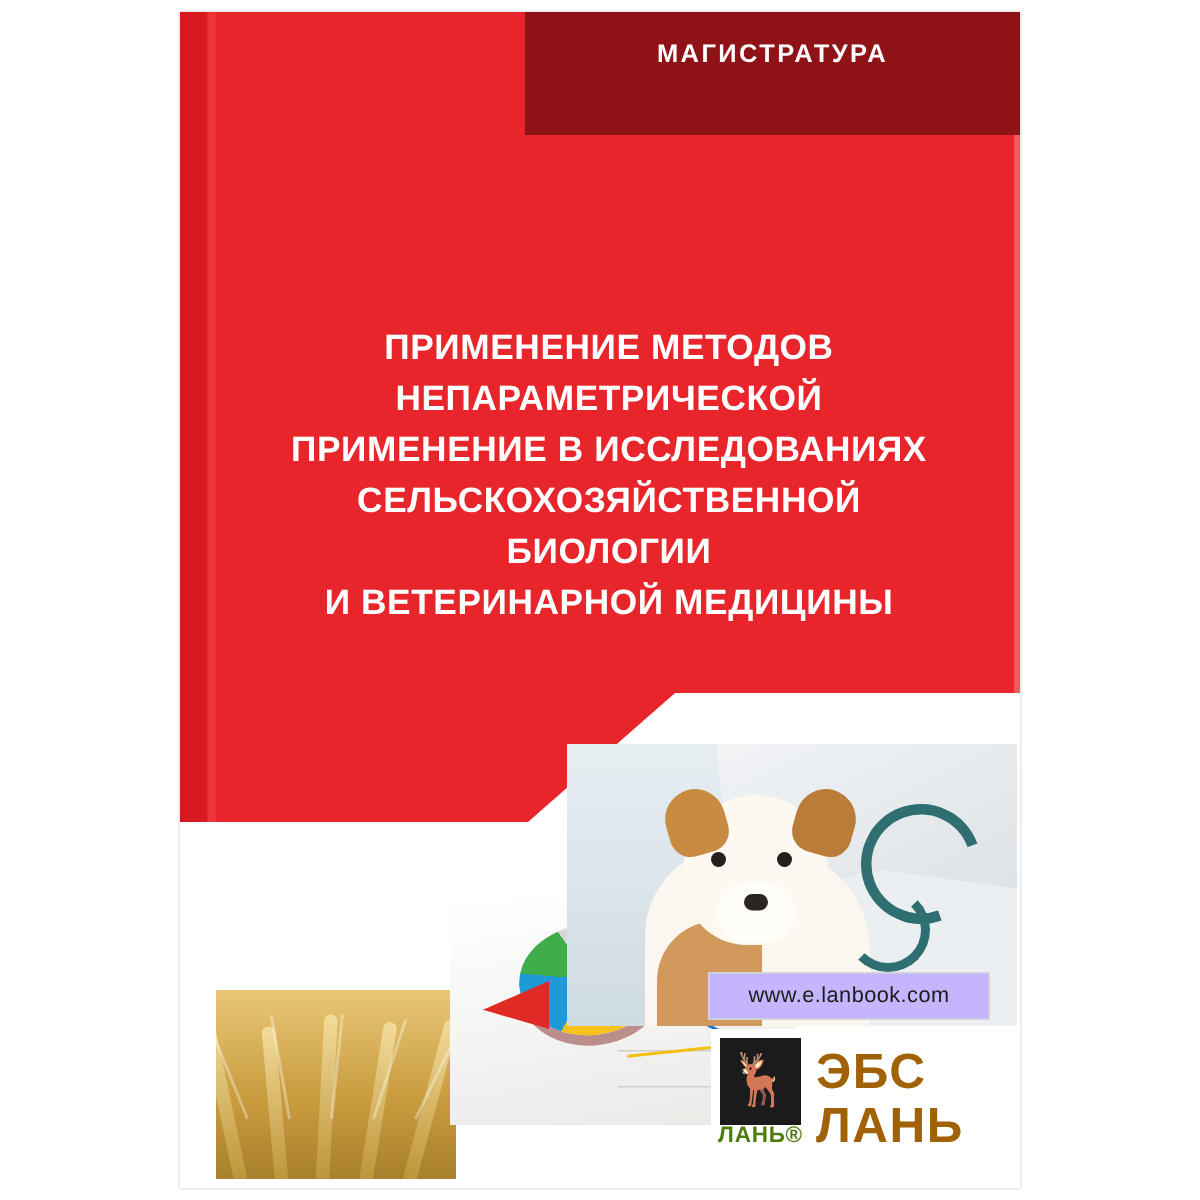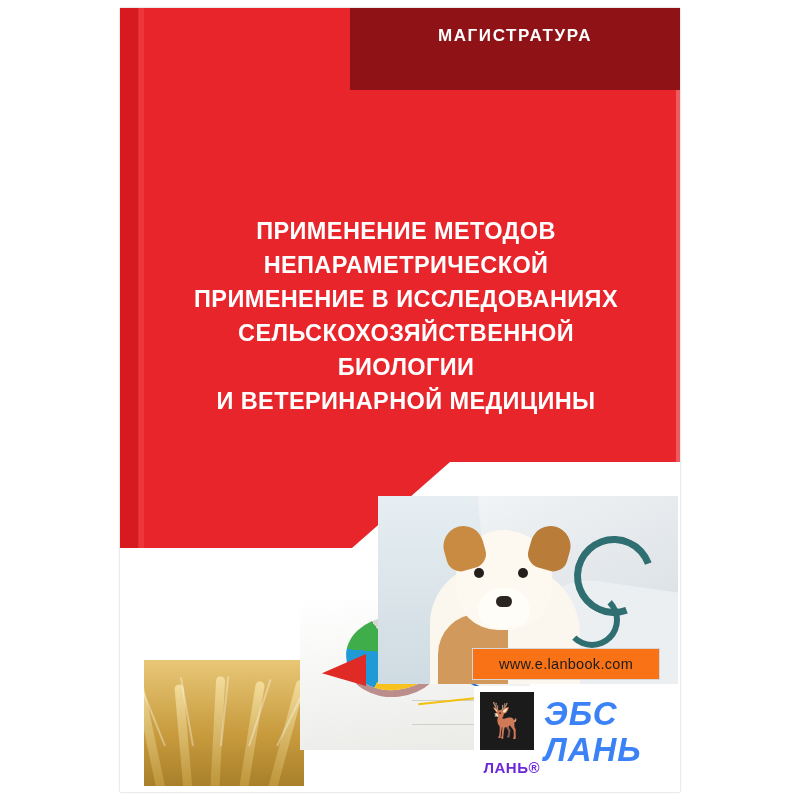--- a/index.html
+++ b/index.html
@@ -375,21 +375,21 @@
     transform-origin: bottom center;
   }
 
   
   .url-box {
     position: absolute;
     right: 20px;
     bottom: 112px;
     width: 186px;
     height: 30px;
-    background: #f97316;
+    background: #c4b5fd;
     border: 1px solid #d7d7d7;
     display: flex;
     align-items: center;
     justify-content: center;
   }
   .url-box .url {
     font-size: 14.5px;
     color: #1b1b1b;
     letter-spacing: .3px;
   }
@@ -422,42 +422,41 @@
     left: 50%;
     top: 50%;
     transform: translate(-50%,-52%);
     color: #ffffff;
     font-size: 34px;
     line-height: 1;
   }
   .logo-lan {
     position: absolute;
     left: 0;
-    bottom: 2px;
+    bottom: 13px;
     width: 66px;
-    text-align: right;
+    text-align: center;
     font-weight: bold;
     font-size: 15px;
-    color: #6d28d9;
+    color: #4d7c0f;
     letter-spacing: .5px;
   }
   .logo-right {
     flex: 1;
     display: flex;
     flex-direction: column;
     justify-content: center;
     padding-left: 4px;
   }
   .logo-ebs, .logo-lanh {
     font-weight: bold;
-    color: #3b82f6;
+    color: #a16207;
     font-size: 33px;
     line-height: 36px;
     letter-spacing: 1px;
-    font-style: italic;
   }
 
   
   .page-edge {
     position: absolute;
     right: 0;
     top: 0;
     width: 4px;
     height: 100%;
     background: rgba(255,255,255,0.25);

